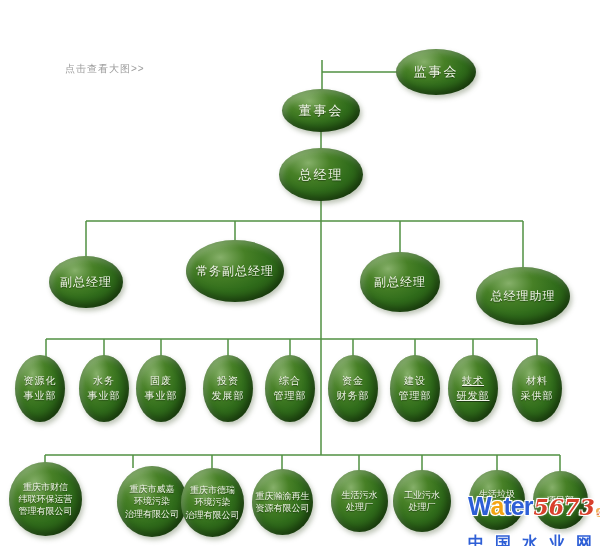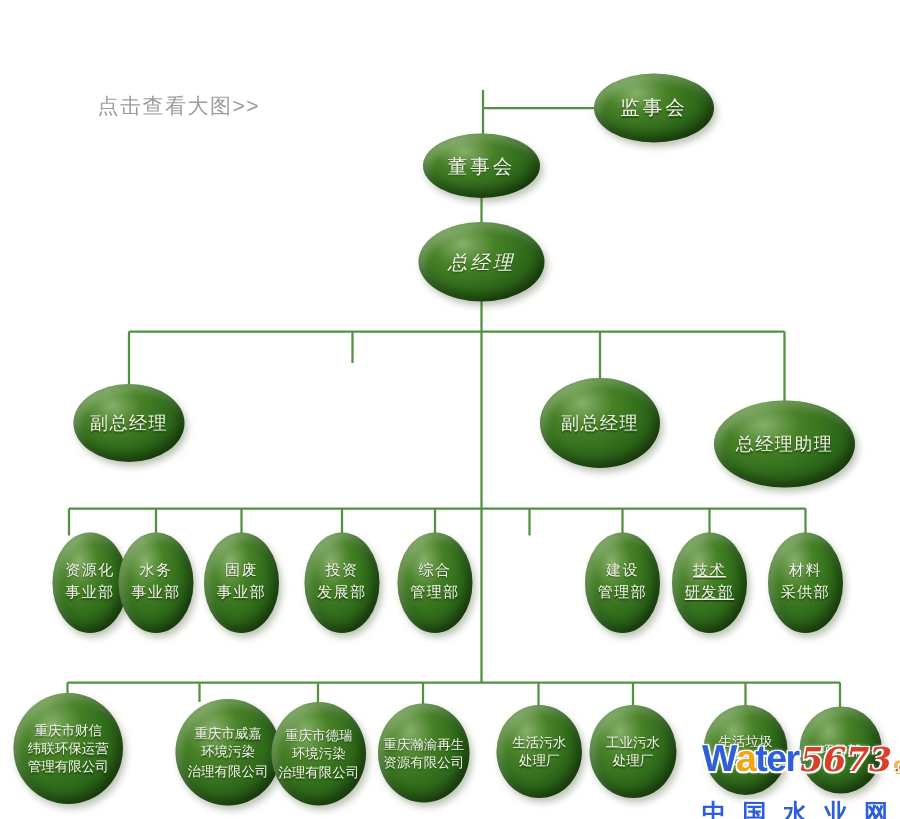--- a/index.html
+++ b/index.html
@@ -1,19 +1,19 @@
 <!DOCTYPE html>
 <html><head>
 <meta charset="utf-8">
 <style>
   html,body{margin:0;padding:0;background:#fff;}
   body{font-family:"Liberation Sans",sans-serif;}
   .stage{position:relative;width:600px;height:546px;background:#ffffff;overflow:hidden;}
 
-  .caption{position:absolute;left:65px;top:62px;font-size:14px;color:#9c9c9c;
+  .caption{position:absolute;left:65px;top:62px;font-size:10px;color:#9c9c9c;
            letter-spacing:1px;cursor:pointer;text-decoration:none;}
 
   svg.connectors{position:absolute;left:0;top:0;z-index:1;}
 
   .node{position:absolute;z-index:2;border-radius:50%;
         display:flex;align-items:center;justify-content:center;text-align:center;
         color:#f2f7ea;white-space:pre-line;
         background:radial-gradient(ellipse at 35% 28%, #86b06a 0%, #478026 28%, #306c1b 55%, #1e4e0d 100%);
         box-shadow:2px 3px 5px rgba(70,90,50,.35),
                    inset -3px -4px 8px rgba(0,0,0,.42),
@@ -58,36 +58,39 @@
       M46 339 V357 M104 339 V357 M161 339 V357 M228 339 V357 M290 339 V357
       M353 339 V357 M415 339 V357 M473 339 V357 M537 339 V357
       M45 455 H560
       M45 455 V466 M133 455 V468 M212 455 V470 M282 455 V471
       M359 455 V472 M422 455 V472 M497 455 V472 M560 455 V473
     "></path>
   </svg>
 
   <div class="node lv1" style="left:282px;top:89px;width:78px;height:43px;">董事会</div>
   <div class="node lv1" style="left:396px;top:49px;width:80px;height:46px;">监事会</div>
-  <div class="node lv1" style="left:279px;top:148px;width:84px;height:53px;font-style:italic;">总经理</div>
+  <div class="node lv1" style="left:279px;top:148px;width:84px;height:53px;">总经理</div>
 
   <div class="node lv2" style="left:49px;top:256px;width:74px;height:52px;">副总经理</div>
+  <div class="node lv2" style="left:186px;top:240px;width:98px;height:62px;">常务副总经理</div>
   <div class="node lv2" style="left:360px;top:252px;width:80px;height:60px;">副总经理</div>
   <div class="node lv2" style="left:476px;top:267px;width:94px;height:58px;">总经理助理</div>
 
-  <div class="node lv3" style="left:35px;top:355px;width:50px;height:67px;">资源化
+  <div class="node lv3" style="left:15px;top:355px;width:50px;height:67px;">资源化
 事业部</div>
   <div class="node lv3" style="left:79px;top:355px;width:50px;height:67px;">水务
 事业部</div>
   <div class="node lv3" style="left:136px;top:355px;width:50px;height:67px;">固废
 事业部</div>
   <div class="node lv3" style="left:203px;top:355px;width:50px;height:67px;">投资
 发展部</div>
   <div class="node lv3" style="left:265px;top:355px;width:50px;height:67px;">综合
 管理部</div>
+  <div class="node lv3" style="left:328px;top:355px;width:50px;height:67px;">资金
+财务部</div>
   <div class="node lv3" style="left:390px;top:355px;width:50px;height:67px;">建设
 管理部</div>
   <div class="node lv3" style="left:448px;top:355px;width:50px;height:67px;text-decoration:underline;">技术
 研发部</div>
   <div class="node lv4" style="left:9px;top:462px;width:73px;height:74px;">重庆市财信
 纬联环保运营
 管理有限公司</div>
 
   <div class="node lv3" style="left:512px;top:355px;width:50px;height:67px;">材料
 采供部</div>

